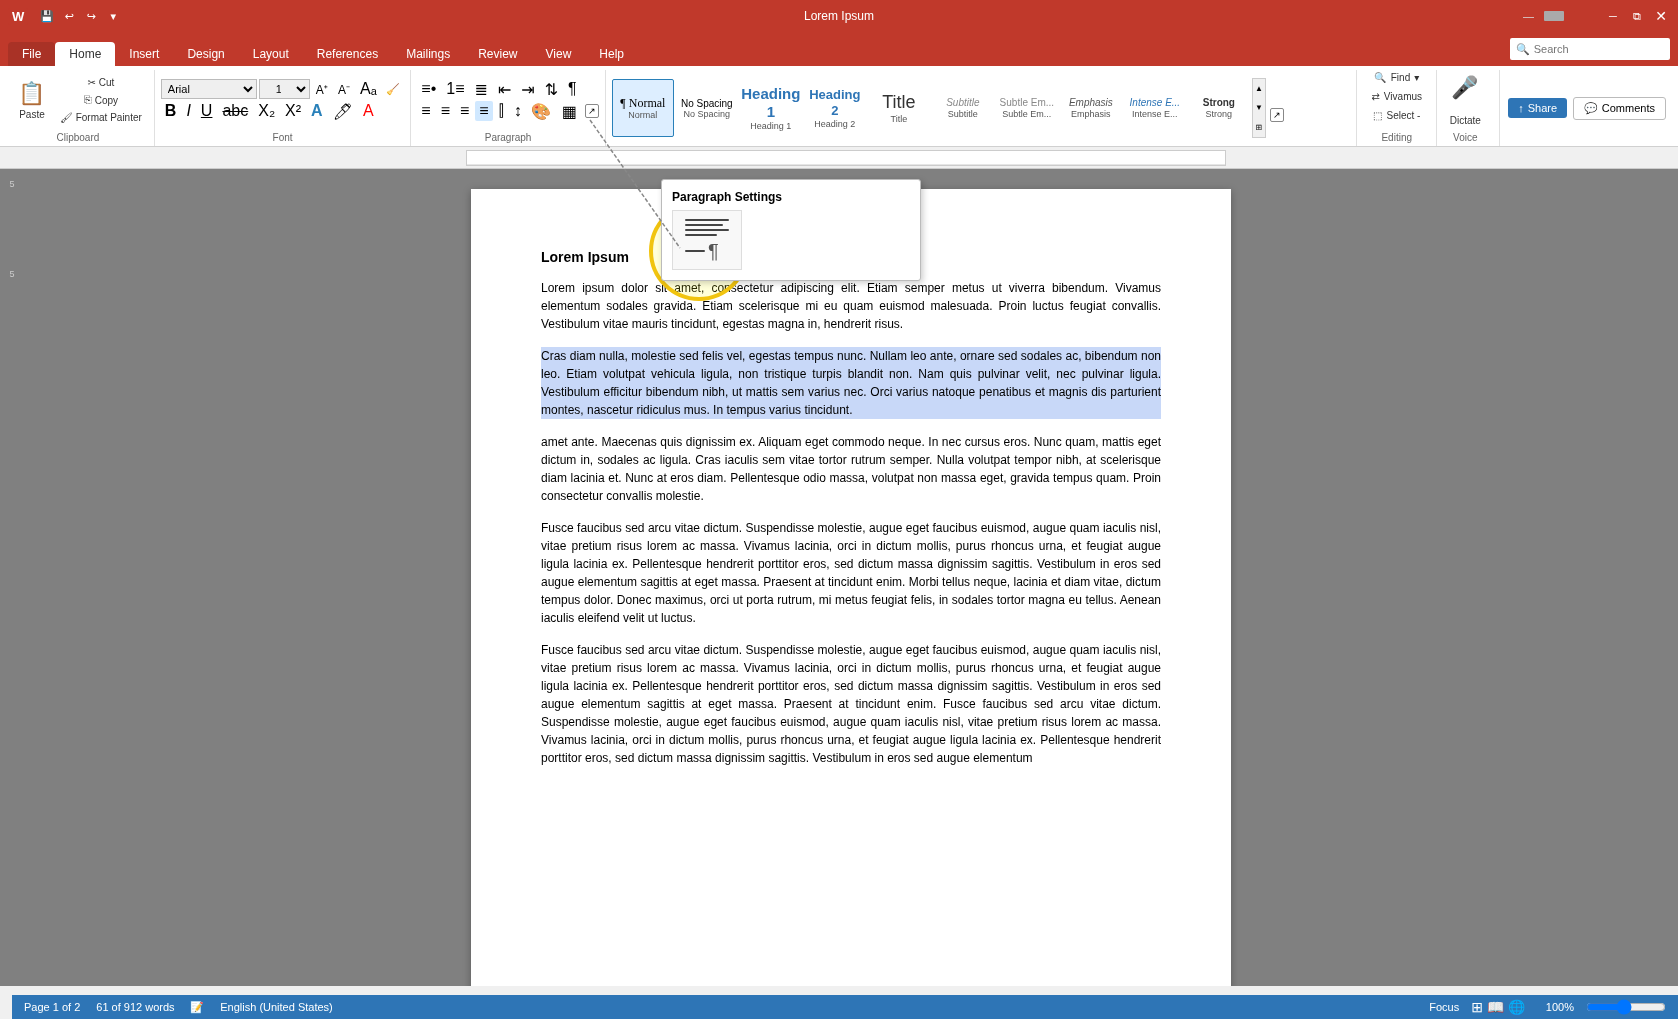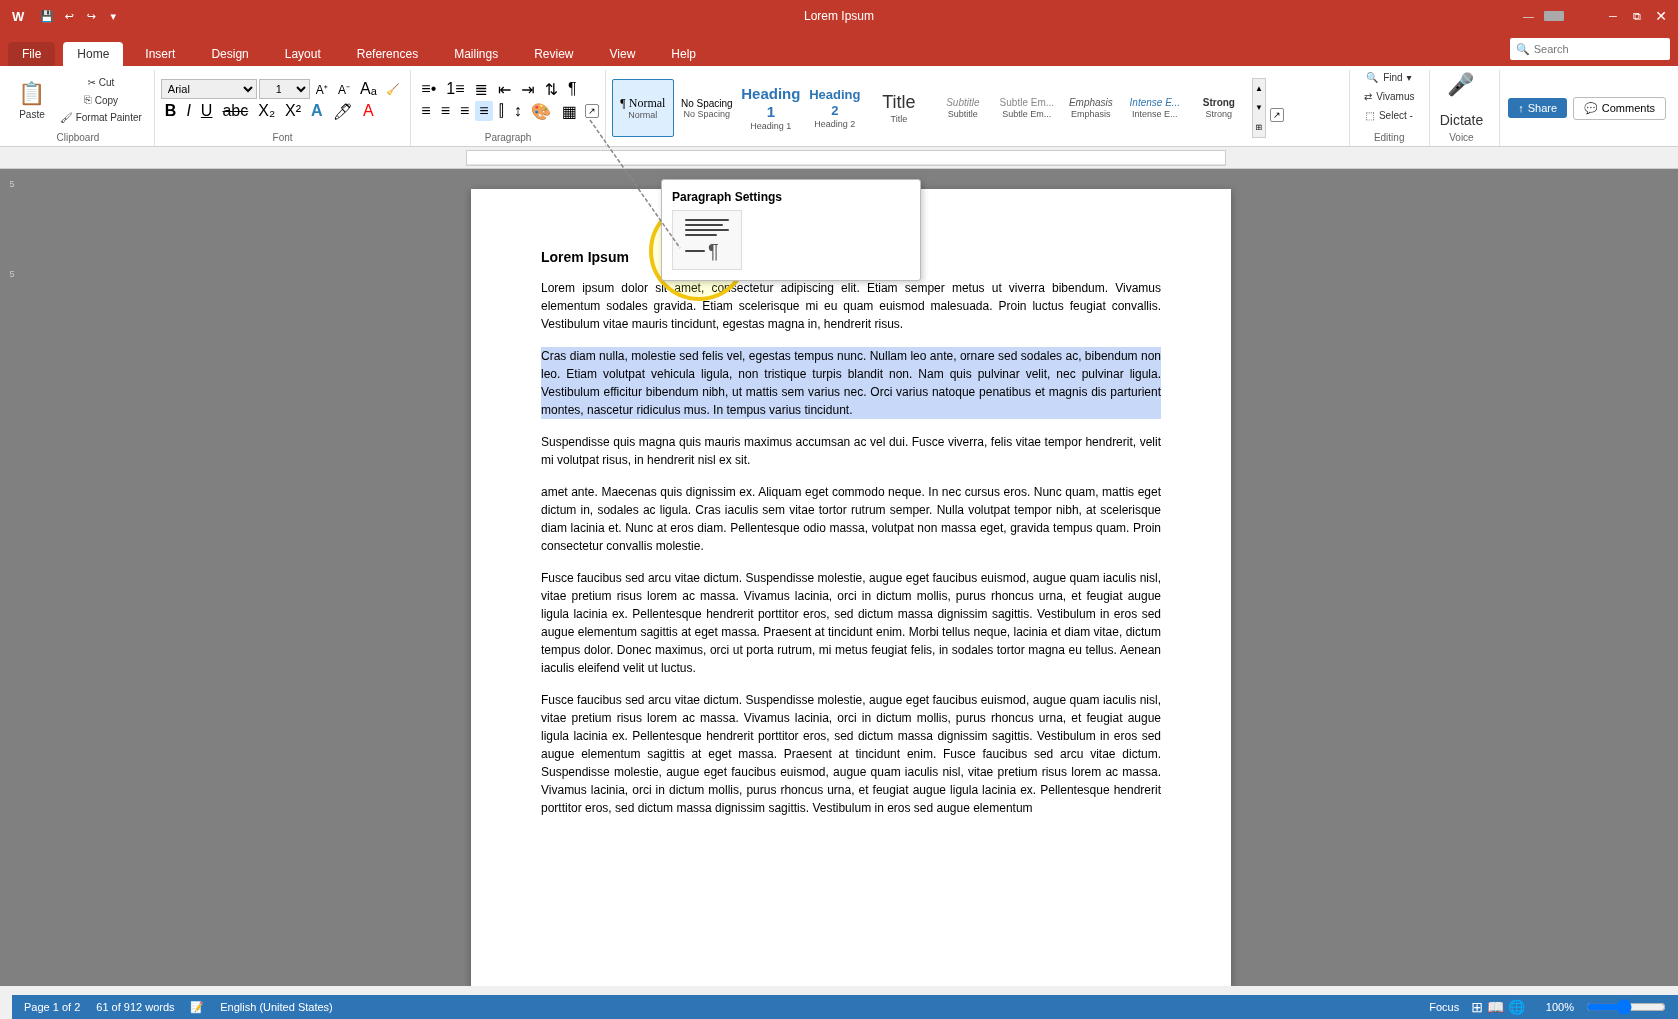--- a/index.html
+++ b/index.html
@@ -38,21 +38,21 @@
       display: flex; align-items: center; justify-content: center;
       font-size: 11px; cursor: pointer; color: white;
     }
 
     
     #ribbon-tabs {
       background: #c0392b;
       display: flex;
       align-items: flex-end;
       padding: 0 8px;
-      gap: 8px;
+      gap: 0;
       height: 34px;
     }
     .ribbon-tab {
       padding: 6px 14px;
       font-size: 12px;
       cursor: pointer;
       color: white;
       border-radius: 4px 4px 0 0;
       line-height: 1;
     }
@@ -578,21 +578,21 @@
           <span>Select -</span>
         </div>
       </div>
       <div class="ribbon-group-label">Editing</div>
     </div>
 
     <div class="ribbon-group" style="padding-right:12px;">
       <div class="ribbon-group-content">
         <div class="ribbon-btn large">
           <span style="font-size:22px;">🎤</span>
-          <span style="font-size:14px;margin-top:12px;">Dictate</span>
+          <span style="font-size:10px;margin-top:12px;">Dictate</span>
         </div>
       </div>
       <div class="ribbon-group-label">Voice</div>
     </div>
 
     <div style="display:flex;align-items:center;gap:6px;margin-left:auto;padding:4px 8px;">
       <button class="share-btn">
         <span>↑</span>
         <span>Share</span>
       </button>
@@ -623,21 +623,20 @@
 
   <div id="document-container" style="position:relative;">
     <div id="document" style="position:relative;">
 
       <p id="doc-title">Lorem Ipsum</p>
 
       <p class="doc-para">Lorem ipsum dolor sit amet, consectetur adipiscing elit. Etiam semper metus ut viverra bibendum. Vivamus elementum sodales gravida. Etiam scelerisque mi eu quam euismod malesuada. Proin luctus feugiat convallis. Vestibulum vitae mauris tincidunt, egestas magna in, hendrerit risus.</p>
 
       <p class="doc-para para-selected">Cras diam nulla, molestie sed felis vel, egestas tempus nunc. Nullam leo ante, ornare sed sodales ac, bibendum non leo. Etiam volutpat vehicula ligula, non tristique turpis blandit non. Nam quis pulvinar velit, nec pulvinar ligula. Vestibulum efficitur bibendum nibh, ut mattis sem varius nec. Orci varius natoque penatibus et magnis dis parturient montes, nascetur ridiculus mus. In tempus varius tincidunt.</p>
 
-      <p class="doc-para">Suspendisse quis magna quis mauris maximus accumsan ac vel dui. Fusce viverra, felis vitae tempor hendrerit, velit mi volutpat risus, in hendrerit nisl ex sit.</p>
 
       <p class="doc-para">amet ante. Maecenas quis dignissim ex. Aliquam eget commodo neque. In nec cursus eros. Nunc quam, mattis eget dictum in, sodales ac ligula. Cras iaculis sem vitae tortor rutrum semper. Nulla volutpat tempor nibh, at scelerisque diam lacinia et. Nunc at eros diam. Pellentesque odio massa, volutpat non massa eget, gravida tempus quam. Proin consectetur convallis molestie.</p>
 
       <p class="doc-para">Fusce faucibus sed arcu vitae dictum. Suspendisse molestie, augue eget faucibus euismod, augue quam iaculis nisl, vitae pretium risus lorem ac massa. Vivamus lacinia, orci in dictum mollis, purus rhoncus urna, et feugiat augue ligula lacinia ex. Pellentesque hendrerit porttitor eros, sed dictum massa dignissim sagittis. Vestibulum in eros sed augue elementum sagittis at eget massa. Praesent at tincidunt enim. Morbi tellus neque, lacinia et diam vitae, dictum tempus dolor. Donec maximus, orci ut porta rutrum, mi metus feugiat felis, in sodales tortor magna eu tellus. Aenean iaculis eleifend velit ut luctus.</p>
 
       <p class="doc-para">Fusce faucibus sed arcu vitae dictum. Suspendisse molestie, augue eget faucibus euismod, augue quam iaculis nisl, vitae pretium risus lorem ac massa. Vivamus lacinia, orci in dictum mollis, purus rhoncus urna, et feugiat augue ligula lacinia ex. Pellentesque hendrerit porttitor eros, sed dictum massa dignissim sagittis. Vestibulum in eros sed augue elementum sagittis at eget massa. Praesent at tincidunt enim. Fusce faucibus sed arcu vitae dictum. Suspendisse molestie, augue eget faucibus euismod, augue quam iaculis nisl, vitae pretium risus lorem ac massa. Vivamus lacinia, orci in dictum mollis, purus rhoncus urna, et feugiat augue ligula lacinia ex. Pellentesque hendrerit porttitor eros, sed dictum massa dignissim sagittis. Vestibulum in eros sed augue elementum</p>
 
       <div id="tooltip-popup" style="position:absolute;left:190px;top:-10px;">
         <div class="popup-title">Paragraph Settings</div>
         <div class="popup-content">

